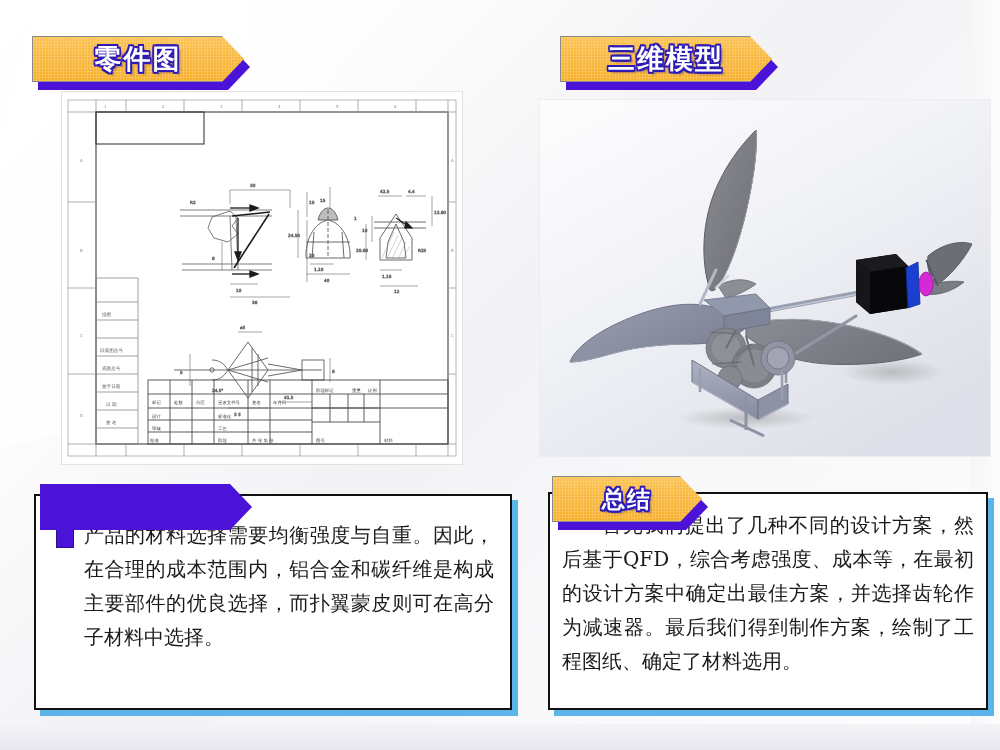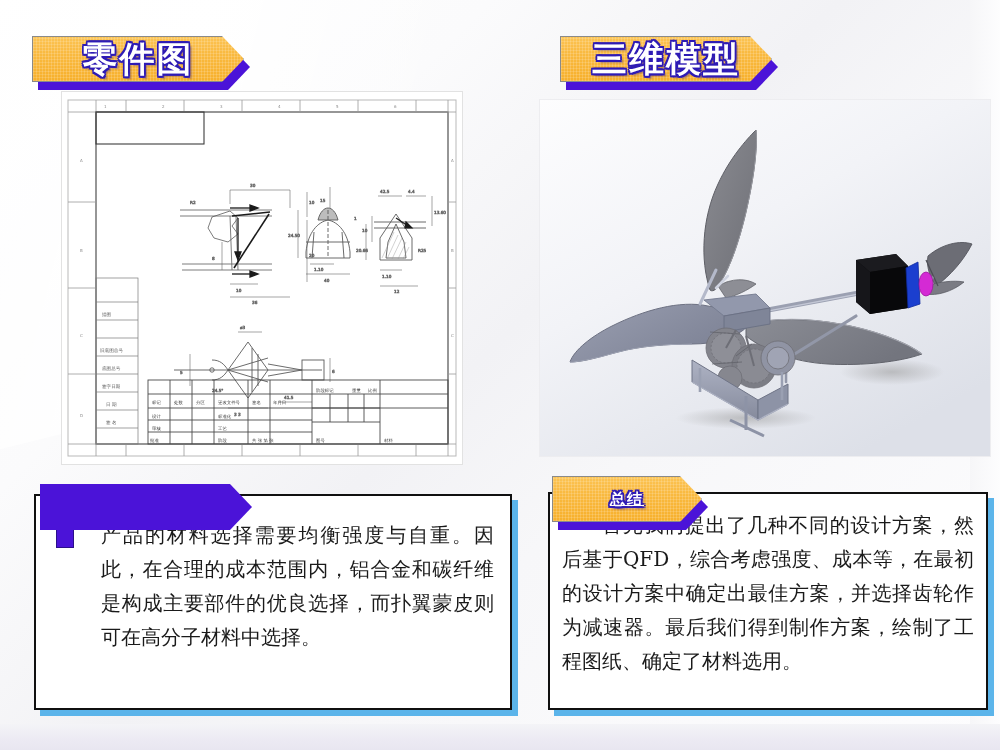--- a/index.html
+++ b/index.html
@@ -42,47 +42,47 @@
     display:flex;align-items:center;justify-content:center;
     clip-path:polygon(0 0,calc(100% - 22px) 0,100% 50%,calc(100% - 22px) 100%,0 100%);
   }
   .tab-shadow{
     position:absolute;z-index:8;
     height:46px;
     background:#4b13d8;
     clip-path:polygon(0 0,calc(100% - 22px) 0,100% 50%,calc(100% - 22px) 100%,0 100%);
   }
   .tab-label{
-    font-size:35px;font-weight:bold;letter-spacing:2px;
+    font-size:27px;font-weight:bold;letter-spacing:2px;
     color:#ffffff;
     white-space:nowrap;
     text-shadow:
       -1.6px -1.6px 0 #2e1bb5, 1.6px -1.6px 0 #2e1bb5,
       -1.6px  1.6px 0 #2e1bb5, 1.6px  1.6px 0 #2e1bb5,
        0 -1.8px 0 #2e1bb5, 0 1.8px 0 #2e1bb5,
       -1.8px 0 0 #2e1bb5, 1.8px 0 0 #2e1bb5,
        3px 3px 2px rgba(60,40,140,.45);
   }
-  .tab-label.small{font-size:15px;text-decoration:underline;}
+  .tab-label.small{font-size:23px;}
 
   
   .panel{position:absolute;background:#ffffff;}
 
   
   .textbox{
     position:absolute;background:#ffffff;
     border:2px solid #101010;
     box-sizing:border-box;
     box-shadow:6px 6px 0 0 #5bb4ea;
   }
   .tb-inner{
     position:absolute;inset:0;
     padding:22px 16px 10px 16px;
     box-sizing:border-box;
-    display:flex;align-items:flex-start;gap:17px;
+    display:flex;align-items:flex-start;
   }
   .bullet{
     width:16px;height:18px;background:#4b13d8;border:1px solid #2b0f8a;
     flex:0 0 auto;margin:10px 10px 0 4px;
   }
   .body-cn{
     font-family:"DejaVu Serif","Liberation Serif",serif;
     font-size:20px;line-height:34px;color:#1a1a1a;
     text-align:justify;
   }

